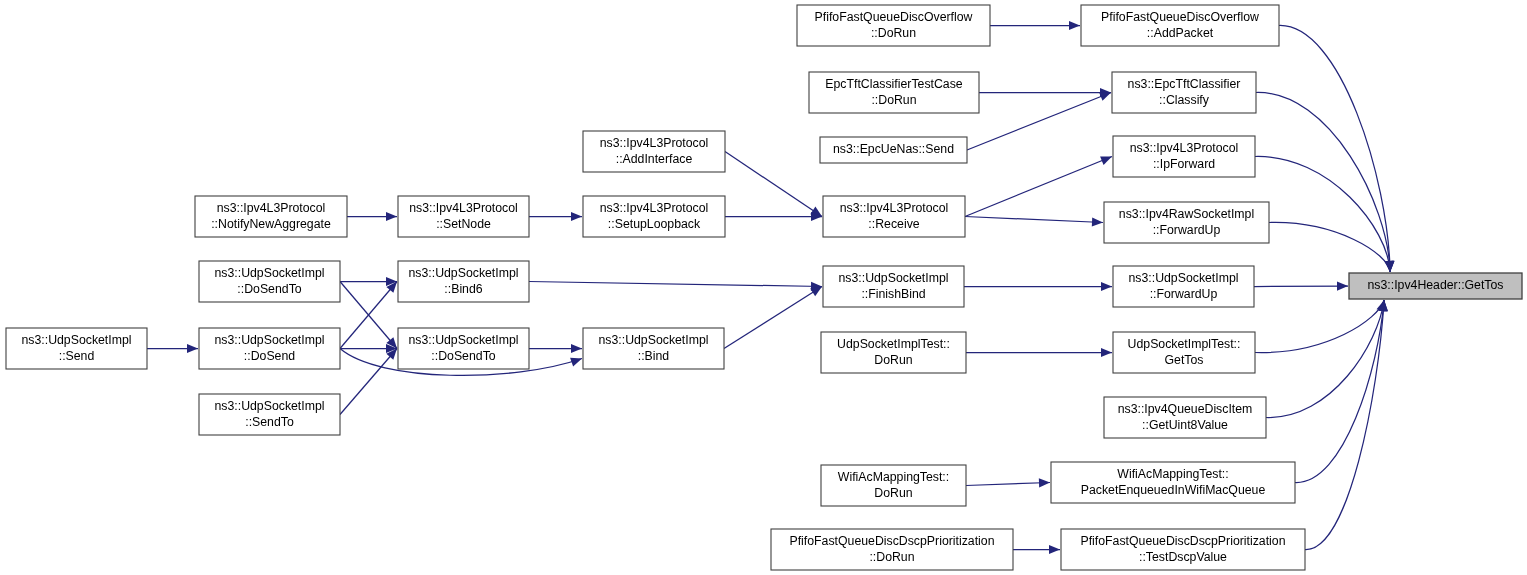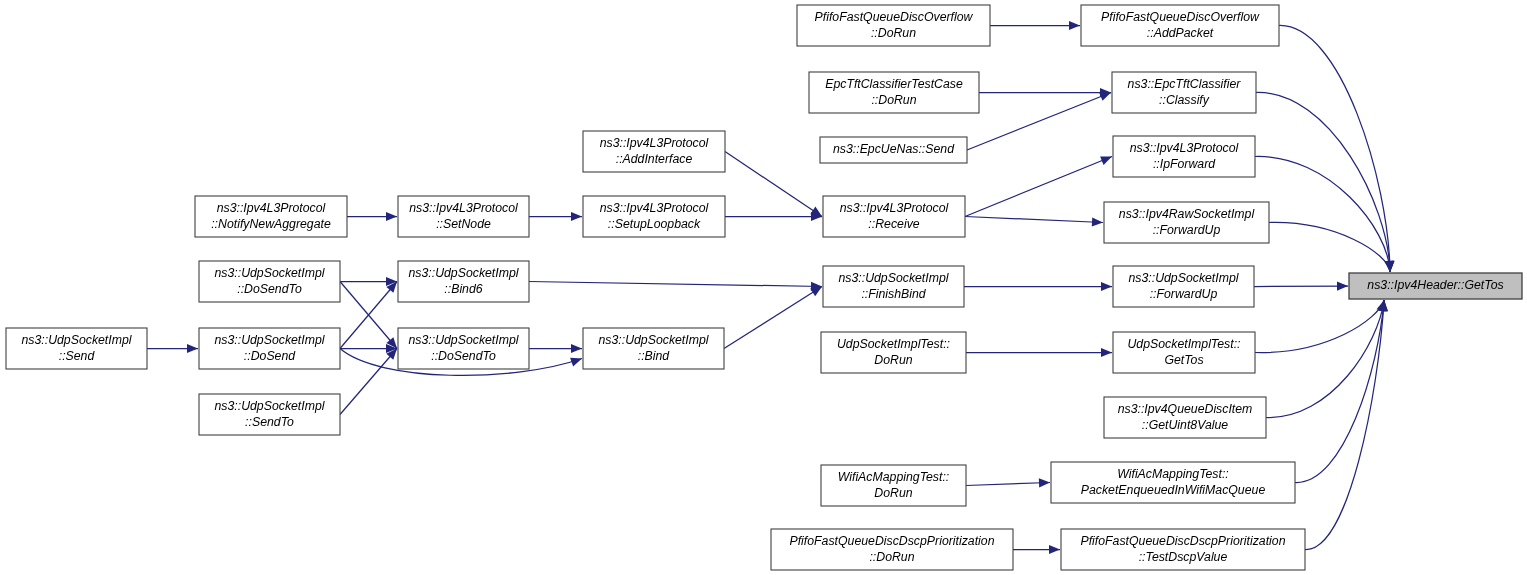--- a/index.html
+++ b/index.html
@@ -8,21 +8,20 @@
     padding: 0;
     background: #ffffff;
   }
   #graph-root {
     position: relative;
     width: 1527px;
     height: 575px;
     background: #ffffff;
     font-family: "Liberation Sans", sans-serif;
     overflow: hidden;
-    font-style: italic;
   }
   svg#graph-canvas {
     position: absolute;
     top: 0;
     left: 0;
     width: 1527px;
     height: 575px;
     display: block;
   }
   .node-rect {

